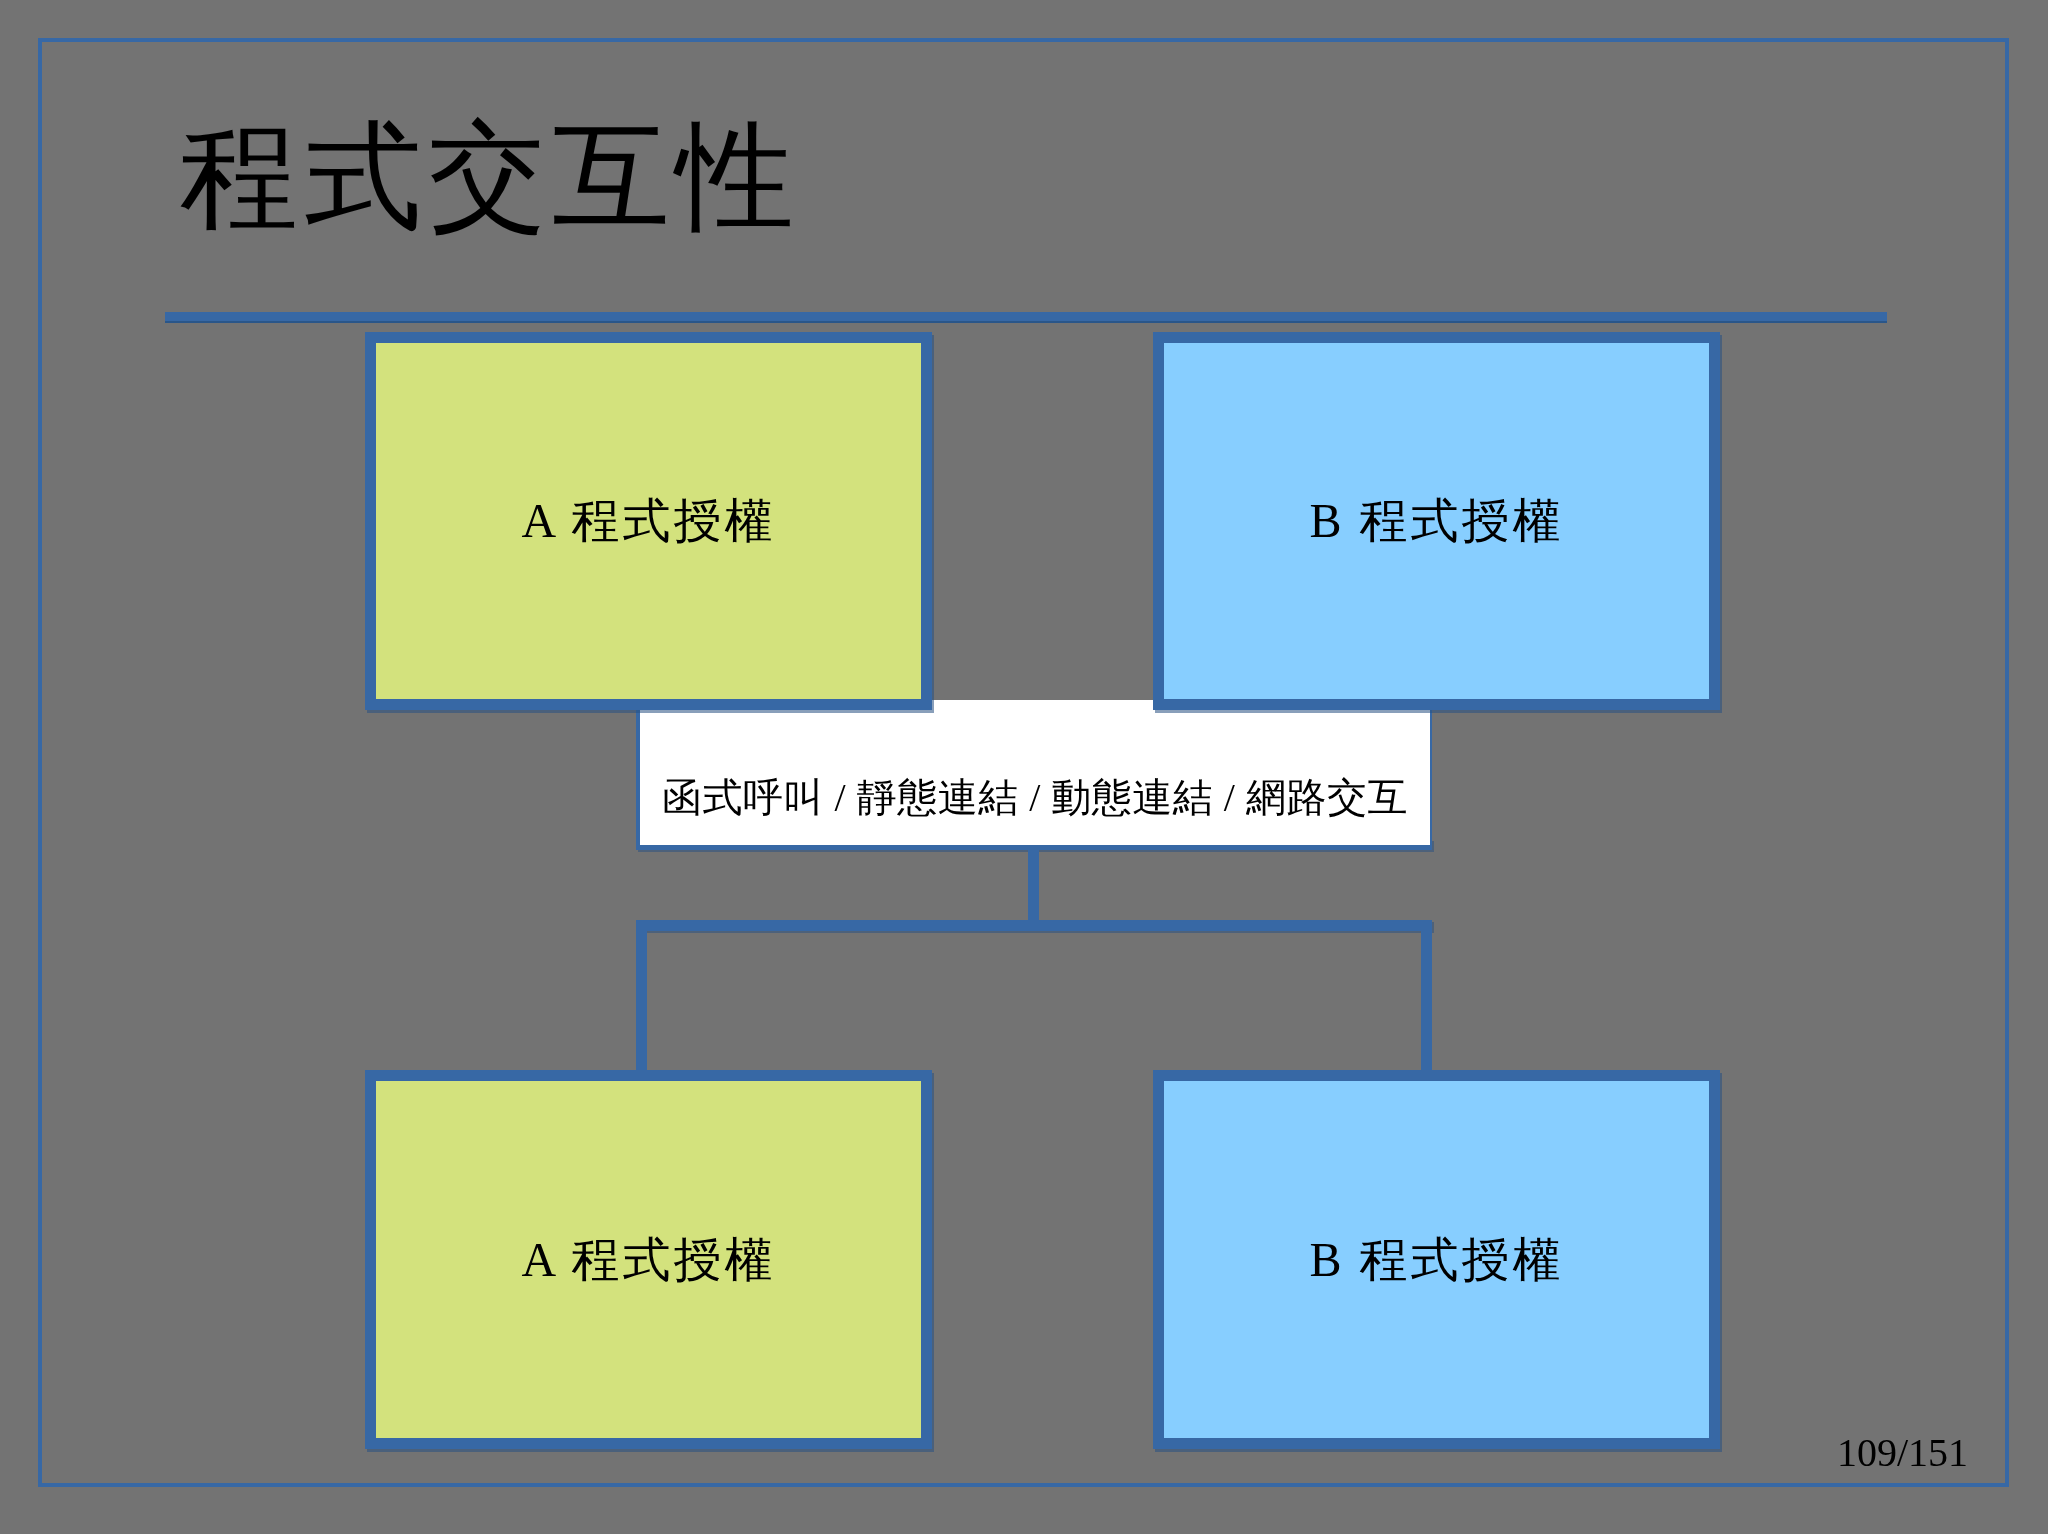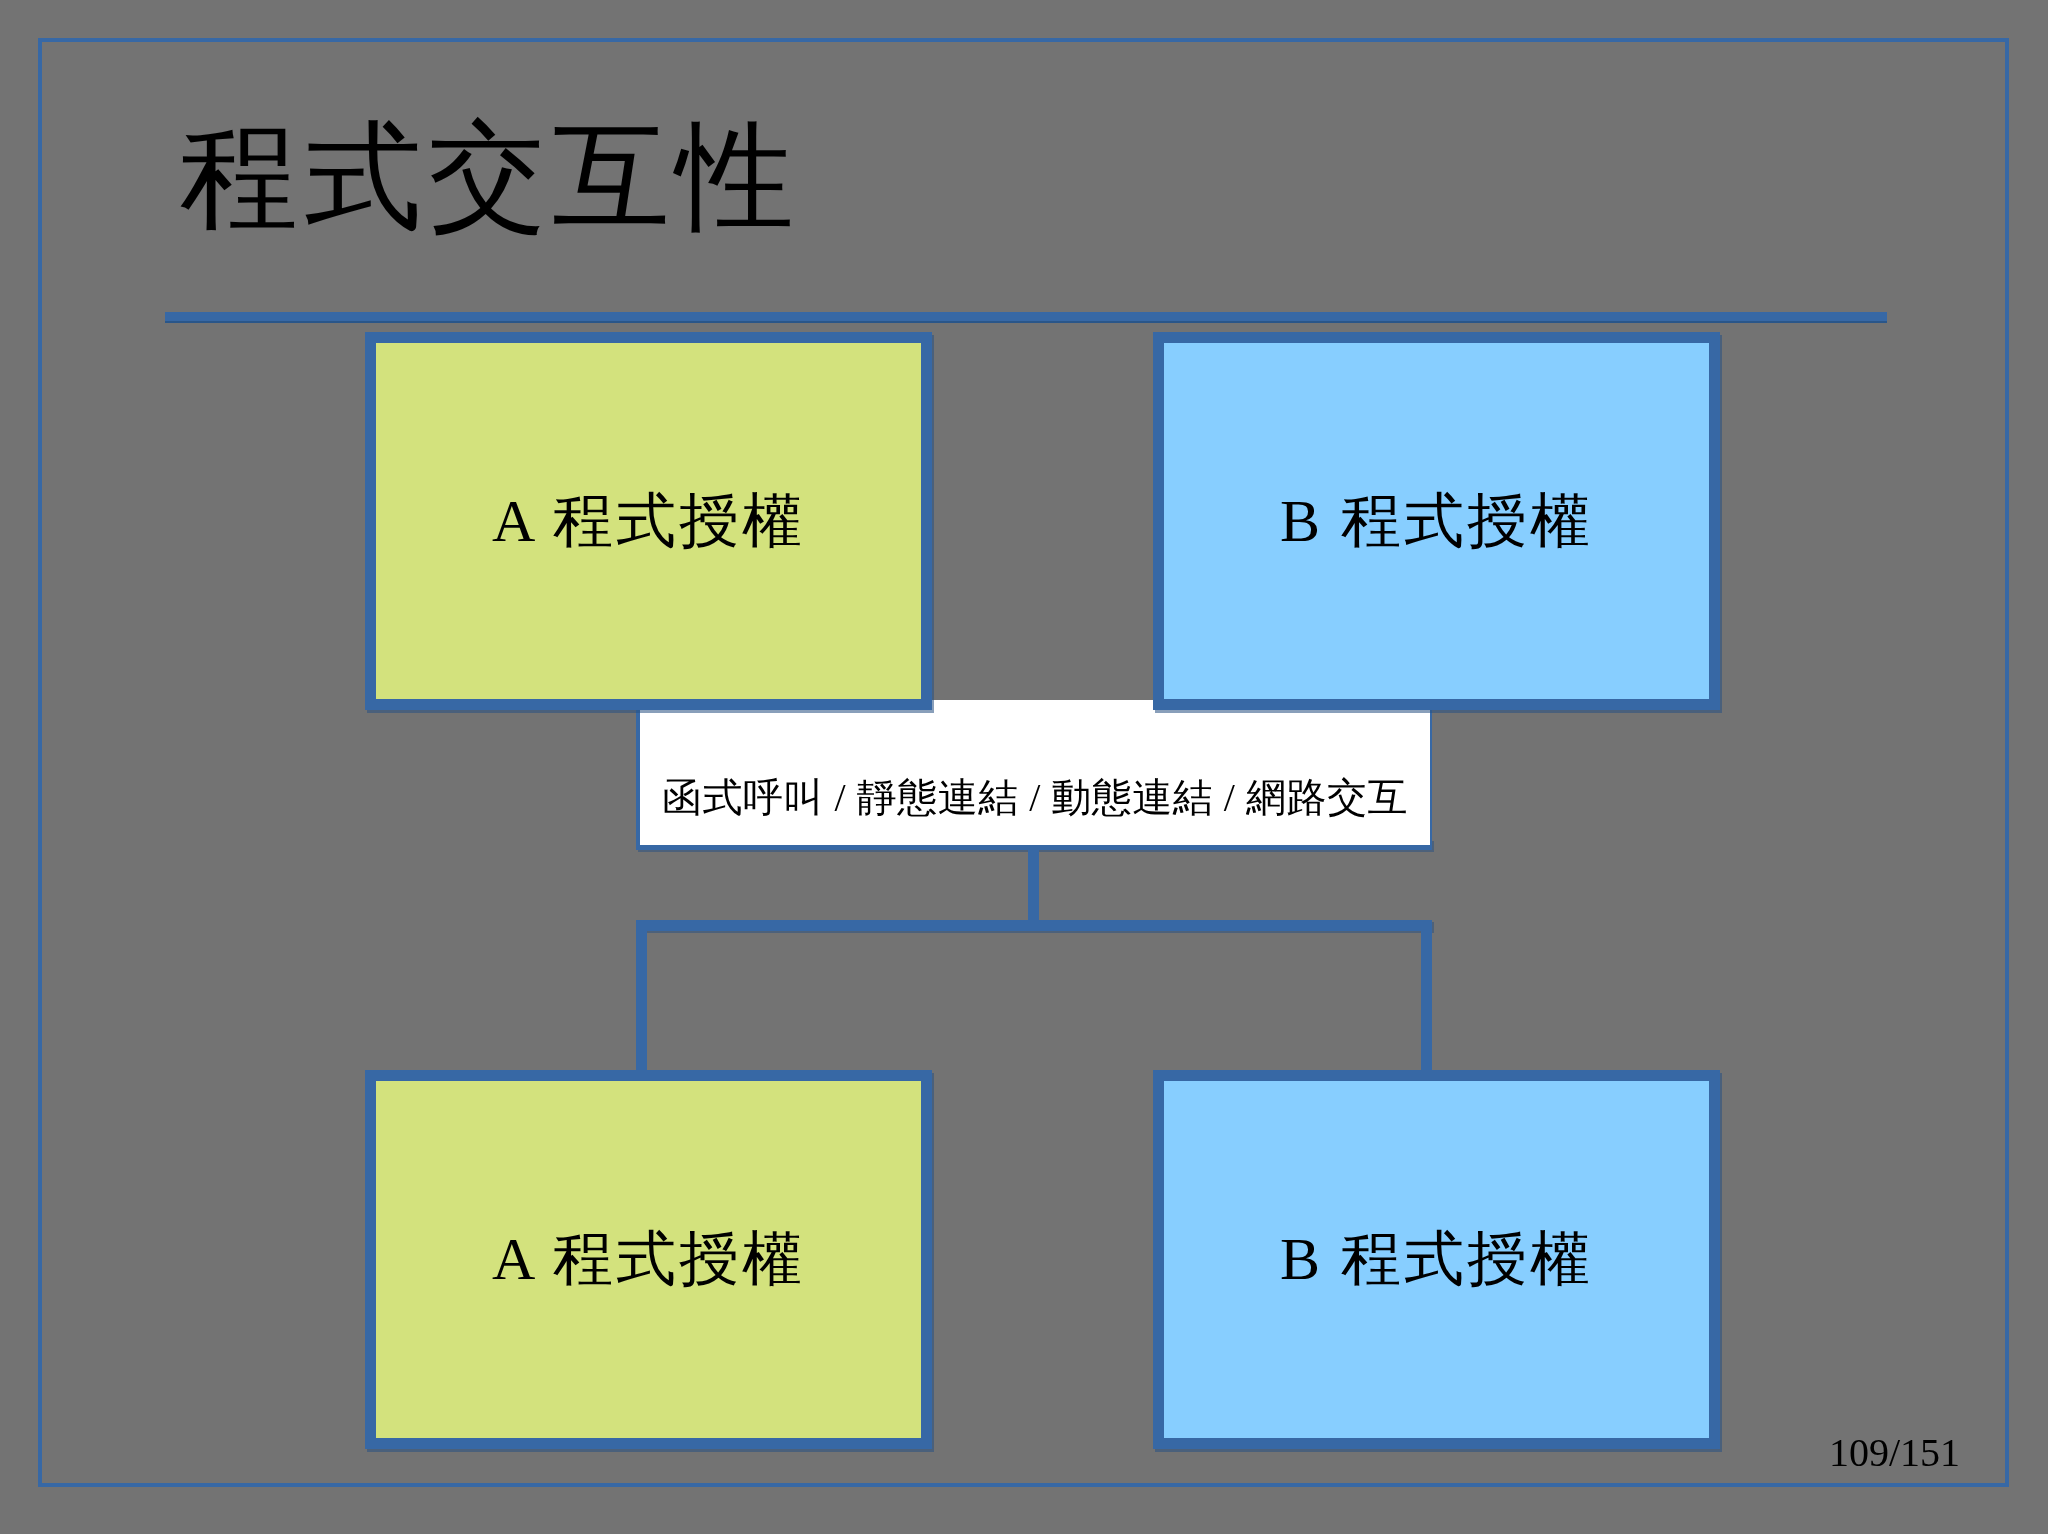--- a/index.html
+++ b/index.html
@@ -55,21 +55,21 @@
   .node-box {
     position: absolute;
     box-sizing: border-box;
     border: 11px solid #3768a5;
     display: flex;
     align-items: center;
     justify-content: center;
     box-shadow: 2px 3px 0 rgba(40, 80, 130, 0.55);
   }
   .node-box .node-label {
-    font-size: 60px;
+    font-size: 48px;
     color: #000000;
     letter-spacing: 3px;
     white-space: nowrap;
     font-family: "Liberation Serif", "DejaVu Serif", serif;
   }
 
   #box-a-top    { left: 365px;  top: 332px;  width: 567px; height: 378px; background: #d3e27d; }
   #box-b-top    { left: 1153px; top: 332px;  width: 567px; height: 378px; background: #87ceff; }
   #box-a-bottom { left: 365px;  top: 1070px; width: 567px; height: 379px; background: #d3e27d; }
   #box-b-bottom { left: 1153px; top: 1070px; width: 567px; height: 379px; background: #87ceff; }
@@ -114,21 +114,21 @@
     font-size: 40px;
     color: #000000;
     white-space: nowrap;
     letter-spacing: 0.5px;
     font-family: "Liberation Serif", "DejaVu Serif", serif;
   }
 
   
   #page-number {
     position: absolute;
-    right: 88px;
+    right: 80px;
     bottom: 58px;
     font-size: 40px;
     color: #000000;
     font-family: "Liberation Serif", "DejaVu Serif", serif;
   }
 </style>
 </head>
 <body>
 
 <div id="slide">

